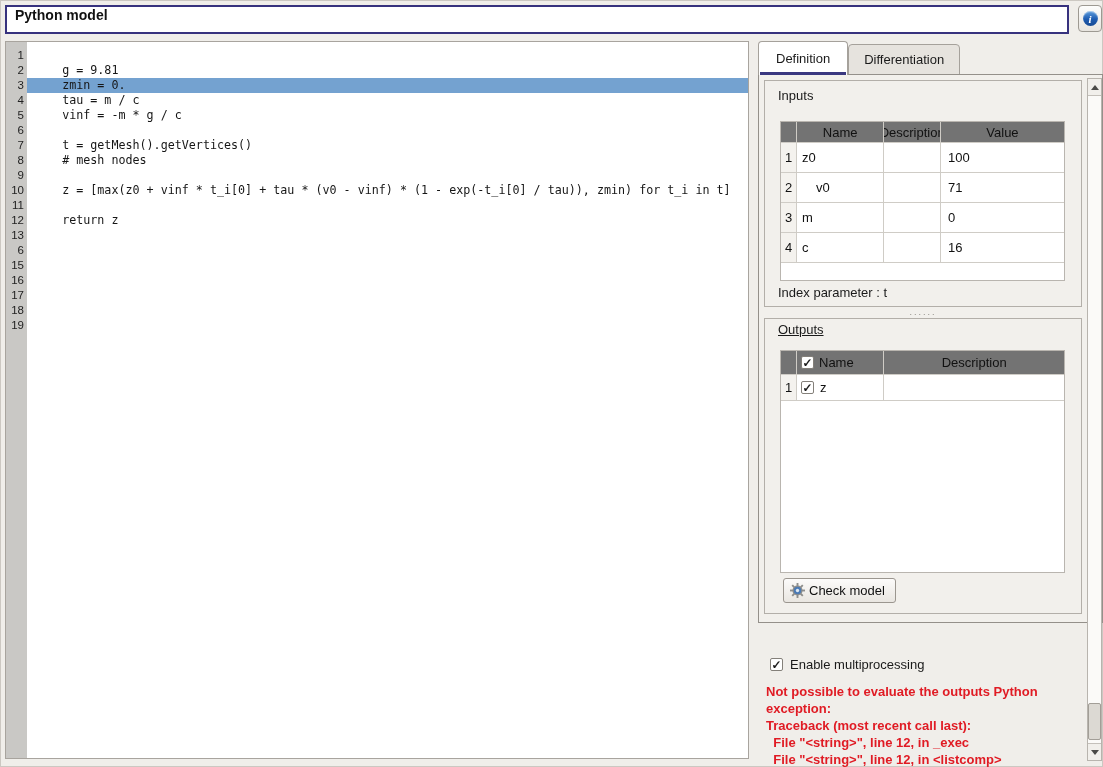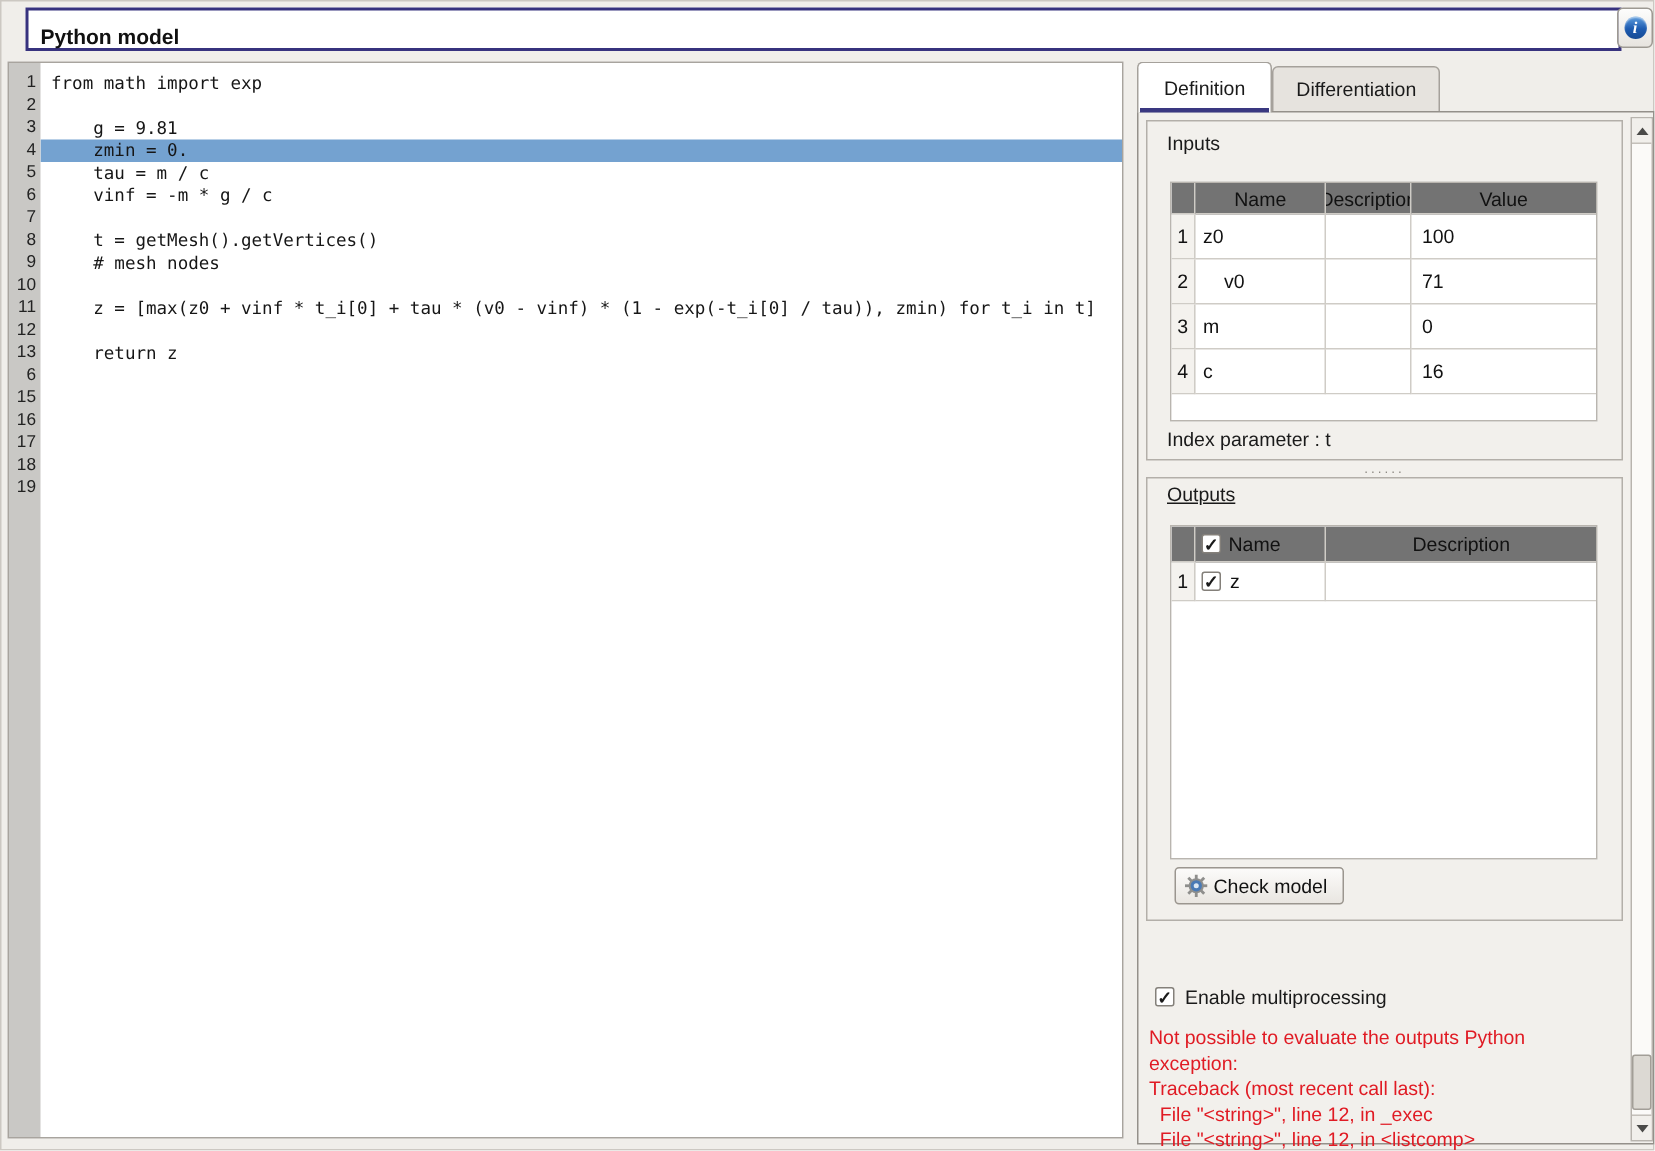--- a/index.html
+++ b/index.html
@@ -3,21 +3,21 @@
 <meta charset="utf-8">
 <style>
   * { margin:0; padding:0; box-sizing:border-box; }
   html,body { width:1103px; height:767px; }
   body { font-family:"Liberation Sans", sans-serif; background:#f0eeea; position:relative; overflow:hidden; }
 
   .window { position:absolute; inset:0; border:1px solid #ccc8c2; background:#f0eeea; }
 
   
   .title-bar { position:absolute; left:4px; top:4px; width:1064px; height:29px; background:#ffffff;
-               border:2px solid #37327e; display:flex; align-items:flex-end; padding-left:8px;margin-left:12px; }
+               border:2px solid #37327e; display:flex; align-items:flex-start; padding-left:8px; }
   .title-bar .ttl { font-size:14px; font-weight:bold; color:#111; }
   .info-btn { position:absolute; left:1077px; top:4px; width:24px; height:27px; border:1px solid #9d9992;
               border-radius:4px; background:linear-gradient(#fdfdfc,#e7e4df); display:flex; align-items:center; justify-content:center; cursor:pointer; }
   .info-circle { width:15px; height:15px; border-radius:50%; background:linear-gradient(#5f9ede 0%, #1d5bb0 55%, #164a94 100%);
                  color:#fff; font-family:"Liberation Serif", serif; font-style:italic; font-weight:bold; font-size:11px;
                  display:flex; align-items:center; justify-content:center; box-shadow:inset 0 1px 1px rgba(255,255,255,.5); }
 
   
   .editor { position:absolute; left:4px; top:40px; width:744px; height:718px; background:#ffffff;
             border:1px solid #a8a49e; display:flex; overflow:hidden; }
@@ -30,21 +30,21 @@
 
   
   .right-panel { position:absolute; left:757px; top:40px; width:345px; height:722px; }
   .tabs { position:absolute; left:0; top:0; height:34px; display:flex; }
   .tab { font-size:13px; color:#1a1a1a; display:flex; align-items:center; justify-content:center; cursor:pointer; }
   .tab.active { position:relative; z-index:2; background:#ffffff; border:1px solid #a5a19b; border-bottom:none;
                 border-radius:4px 4px 0 0; height:34px; padding:0 17px; }
   .tab.active .underline { position:absolute; left:1px; right:1px; bottom:0; height:3px; background:#3a3880; }
   .tab.inactive { background:#e6e3de; border:1px solid #a5a19b; border-radius:4px 4px 0 0; height:31px;
                   margin-top:3px; padding:0 15px; }
-  .tab-pane { position:absolute; left:0; top:33px; width:345px; height:689px; background:#f2f0ec;
+  .tab-pane { position:absolute; left:0; top:33px; width:345px; height:549px; background:#f2f0ec;
               border:1px solid #94908a; z-index:1; }
 
   .group-frame { position:absolute; border:1px solid #b3afa9; background:#f2f0ec; }
   .frame-inputs { left:5px; top:5px; width:318px; height:227px; }
   .frame-outputs { left:5px; top:243px; width:318px; height:296px; }
   .section-title { position:absolute; font-size:13px; color:#1a1a1a; }
 
   .tbl { position:absolute; background:#ffffff; border:1px solid #b9b5af; display:flex; flex-direction:column; overflow:hidden; }
   .trow { display:flex; flex:none; }
   .tcell { border-right:1px solid #cfccc6; border-bottom:1px solid #cfccc6; font-size:13px; color:#111;
@@ -62,21 +62,21 @@
 
   .index-param { position:absolute; font-size:13px; color:#1a1a1a; }
 
   .btn { position:absolute; height:25px; border:1px solid #9b968f; border-radius:3px;
          background:linear-gradient(#fcfbfa,#e9e6e1); display:flex; align-items:center; gap:4px;
          padding:0 10px 0 6px; font-size:13px; color:#111; cursor:pointer; }
 
   .mp-row { position:absolute; left:11px; top:582px; display:flex; align-items:center; gap:7px; }
   .mp-row .lbl { font-size:13px; color:#1a1a1a; }
 
-  .error-box { position:absolute; left:7px; top:608px; width:315px; font-size:13px; line-height:17px; }
+  .error-box { position:absolute; left:7px; top:608px; width:315px; font-size:13px; line-height:17px;font-weight:bold; }
   .error-box div { white-space:pre-wrap; }
 
   
   .vscroll { position:absolute; left:328px; top:3px; width:15px; height:683px; background:#fbfaf8;
              border:1px solid #b8b4ae; }
   .sb-btn { position:absolute; left:0; width:13px; height:17px; background:#f1efeb; border-bottom:1px solid #c4c0ba;
             display:flex; align-items:center; justify-content:center; cursor:pointer; }
   .sb-btn.down { bottom:0; border-bottom:none; border-top:1px solid #c4c0ba; }
   .arr-up { width:0; height:0; border-left:4px solid transparent; border-right:4px solid transparent; border-bottom:5px solid #4a4a48; }
   .arr-down { width:0; height:0; border-left:4px solid transparent; border-right:4px solid transparent; border-top:5px solid #4a4a48; }
@@ -111,21 +111,20 @@
         <div class="ln">12</div>
         <div class="ln">13</div>
         <div class="ln">6</div>
         <div class="ln">15</div>
         <div class="ln">16</div>
         <div class="ln">17</div>
         <div class="ln">18</div>
         <div class="ln">19</div>
       </div>
     <div class="code-col" id="code-col">
-        <div class="code-line">from math import exp</div>
         <div class="code-line"></div>
         <div class="code-line">    g = 9.81</div>
         <div class="code-line hl">    zmin = 0.</div>
         <div class="code-line">    tau = m / c</div>
         <div class="code-line">    vinf = -m * g / c</div>
         <div class="code-line"></div>
         <div class="code-line">    t = getMesh().getVertices()</div>
         <div class="code-line">    # mesh nodes</div>
         <div class="code-line"></div>
         <div class="code-line">    z = [max(z0 + vinf * t_i[0] + tau * (v0 - vinf) * (1 - exp(-t_i[0] / tau)), zmin) for t_i in t]</div>

